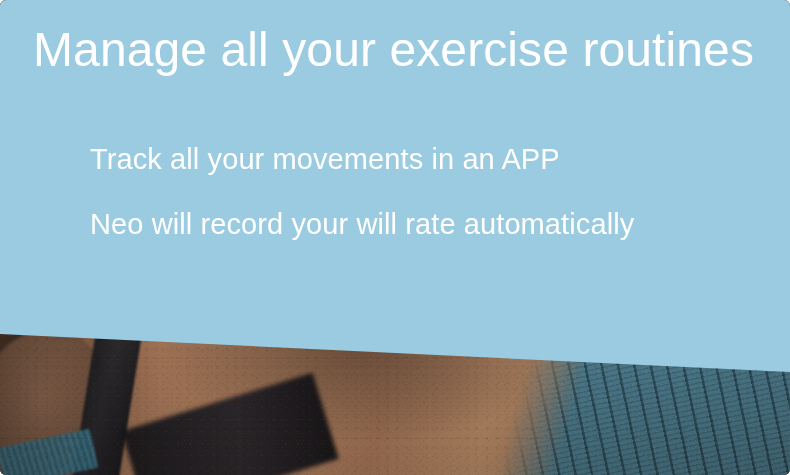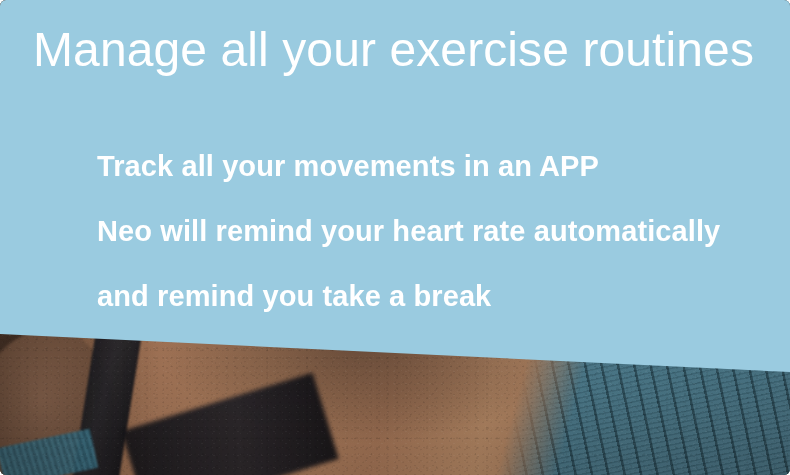--- a/index.html
+++ b/index.html
@@ -200,24 +200,24 @@
   }
 
   .subhead-block {
     position: absolute;
     left: 85px;
     top: 128px;
     width: 680px;
   }
 
   .sub-line {
-    margin: 12px;
+    margin: 5px;
     color: #ffffff;
     font-size: 29px;
-    font-weight: 700;
+    font-weight: 400;
     line-height: 53px;
     letter-spacing: .1px;
     white-space: nowrap;
   }
 
   .sub-line.lead {
     margin-bottom: 12px;
   }
 </style>
 </head>
@@ -238,18 +238,17 @@
   </div>
 
   <div class="overlay"></div>
 
   <div class="text-layer">
 
     <h1 class="headline">Manage all your exercise routines</h1>
 
     <div class="subhead-block">
       <p class="sub-line lead">Track all your movements in an APP</p>
-      <p class="sub-line">Neo will remind your heart rate automatically</p>
-      <p class="sub-line">and remind you take a break</p>
+      <p class="sub-line">Neo will record your will rate automatically</p>
     </div>
 
   </div>
 </div>
 
 </body></html>

